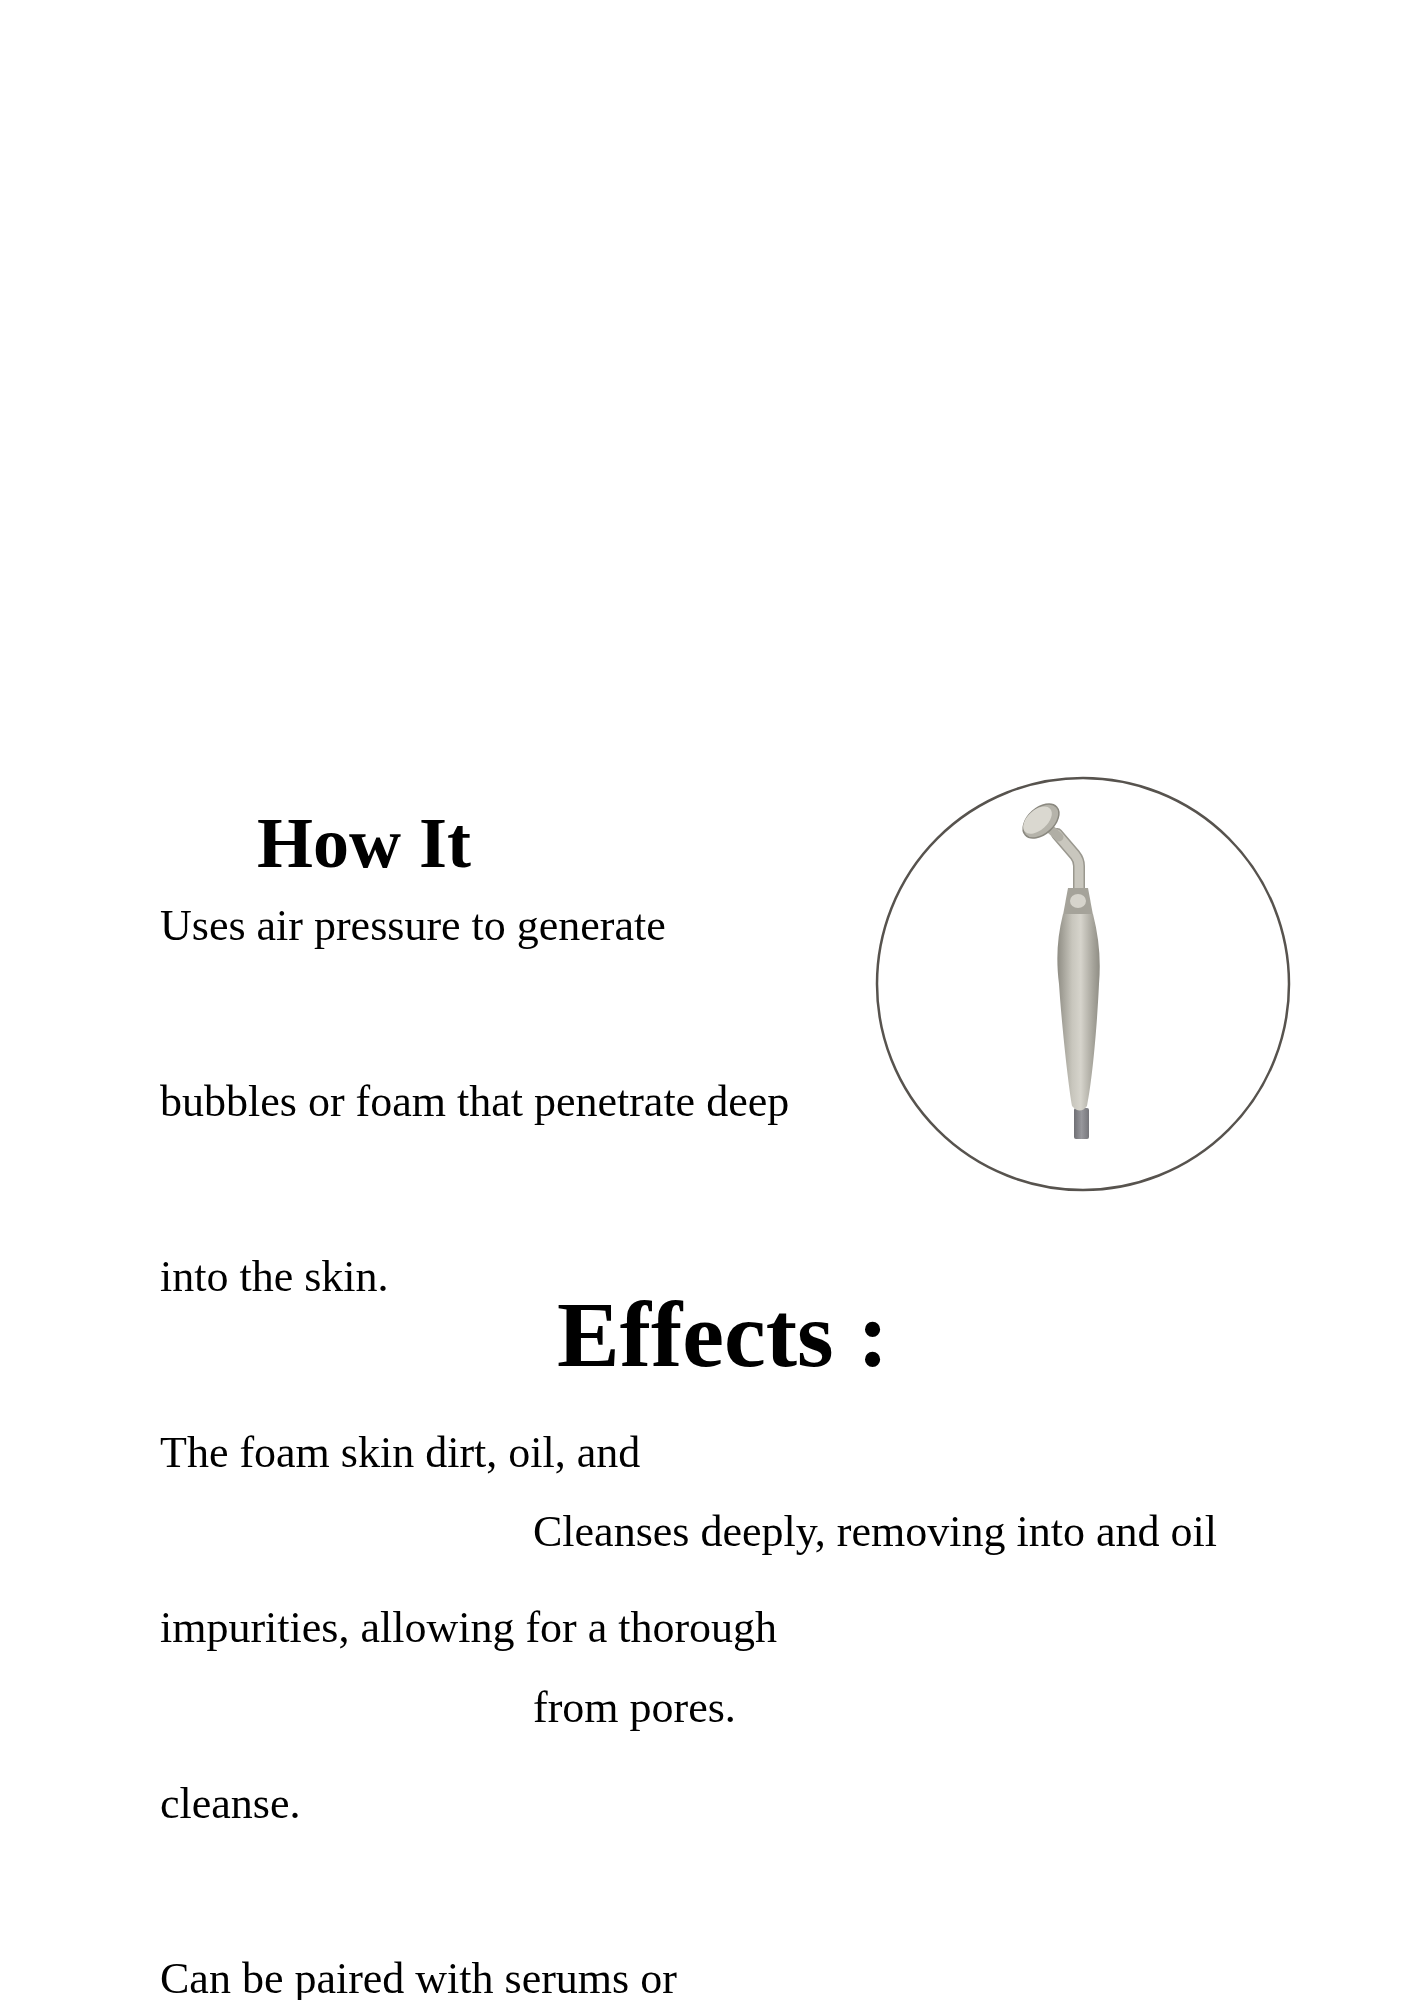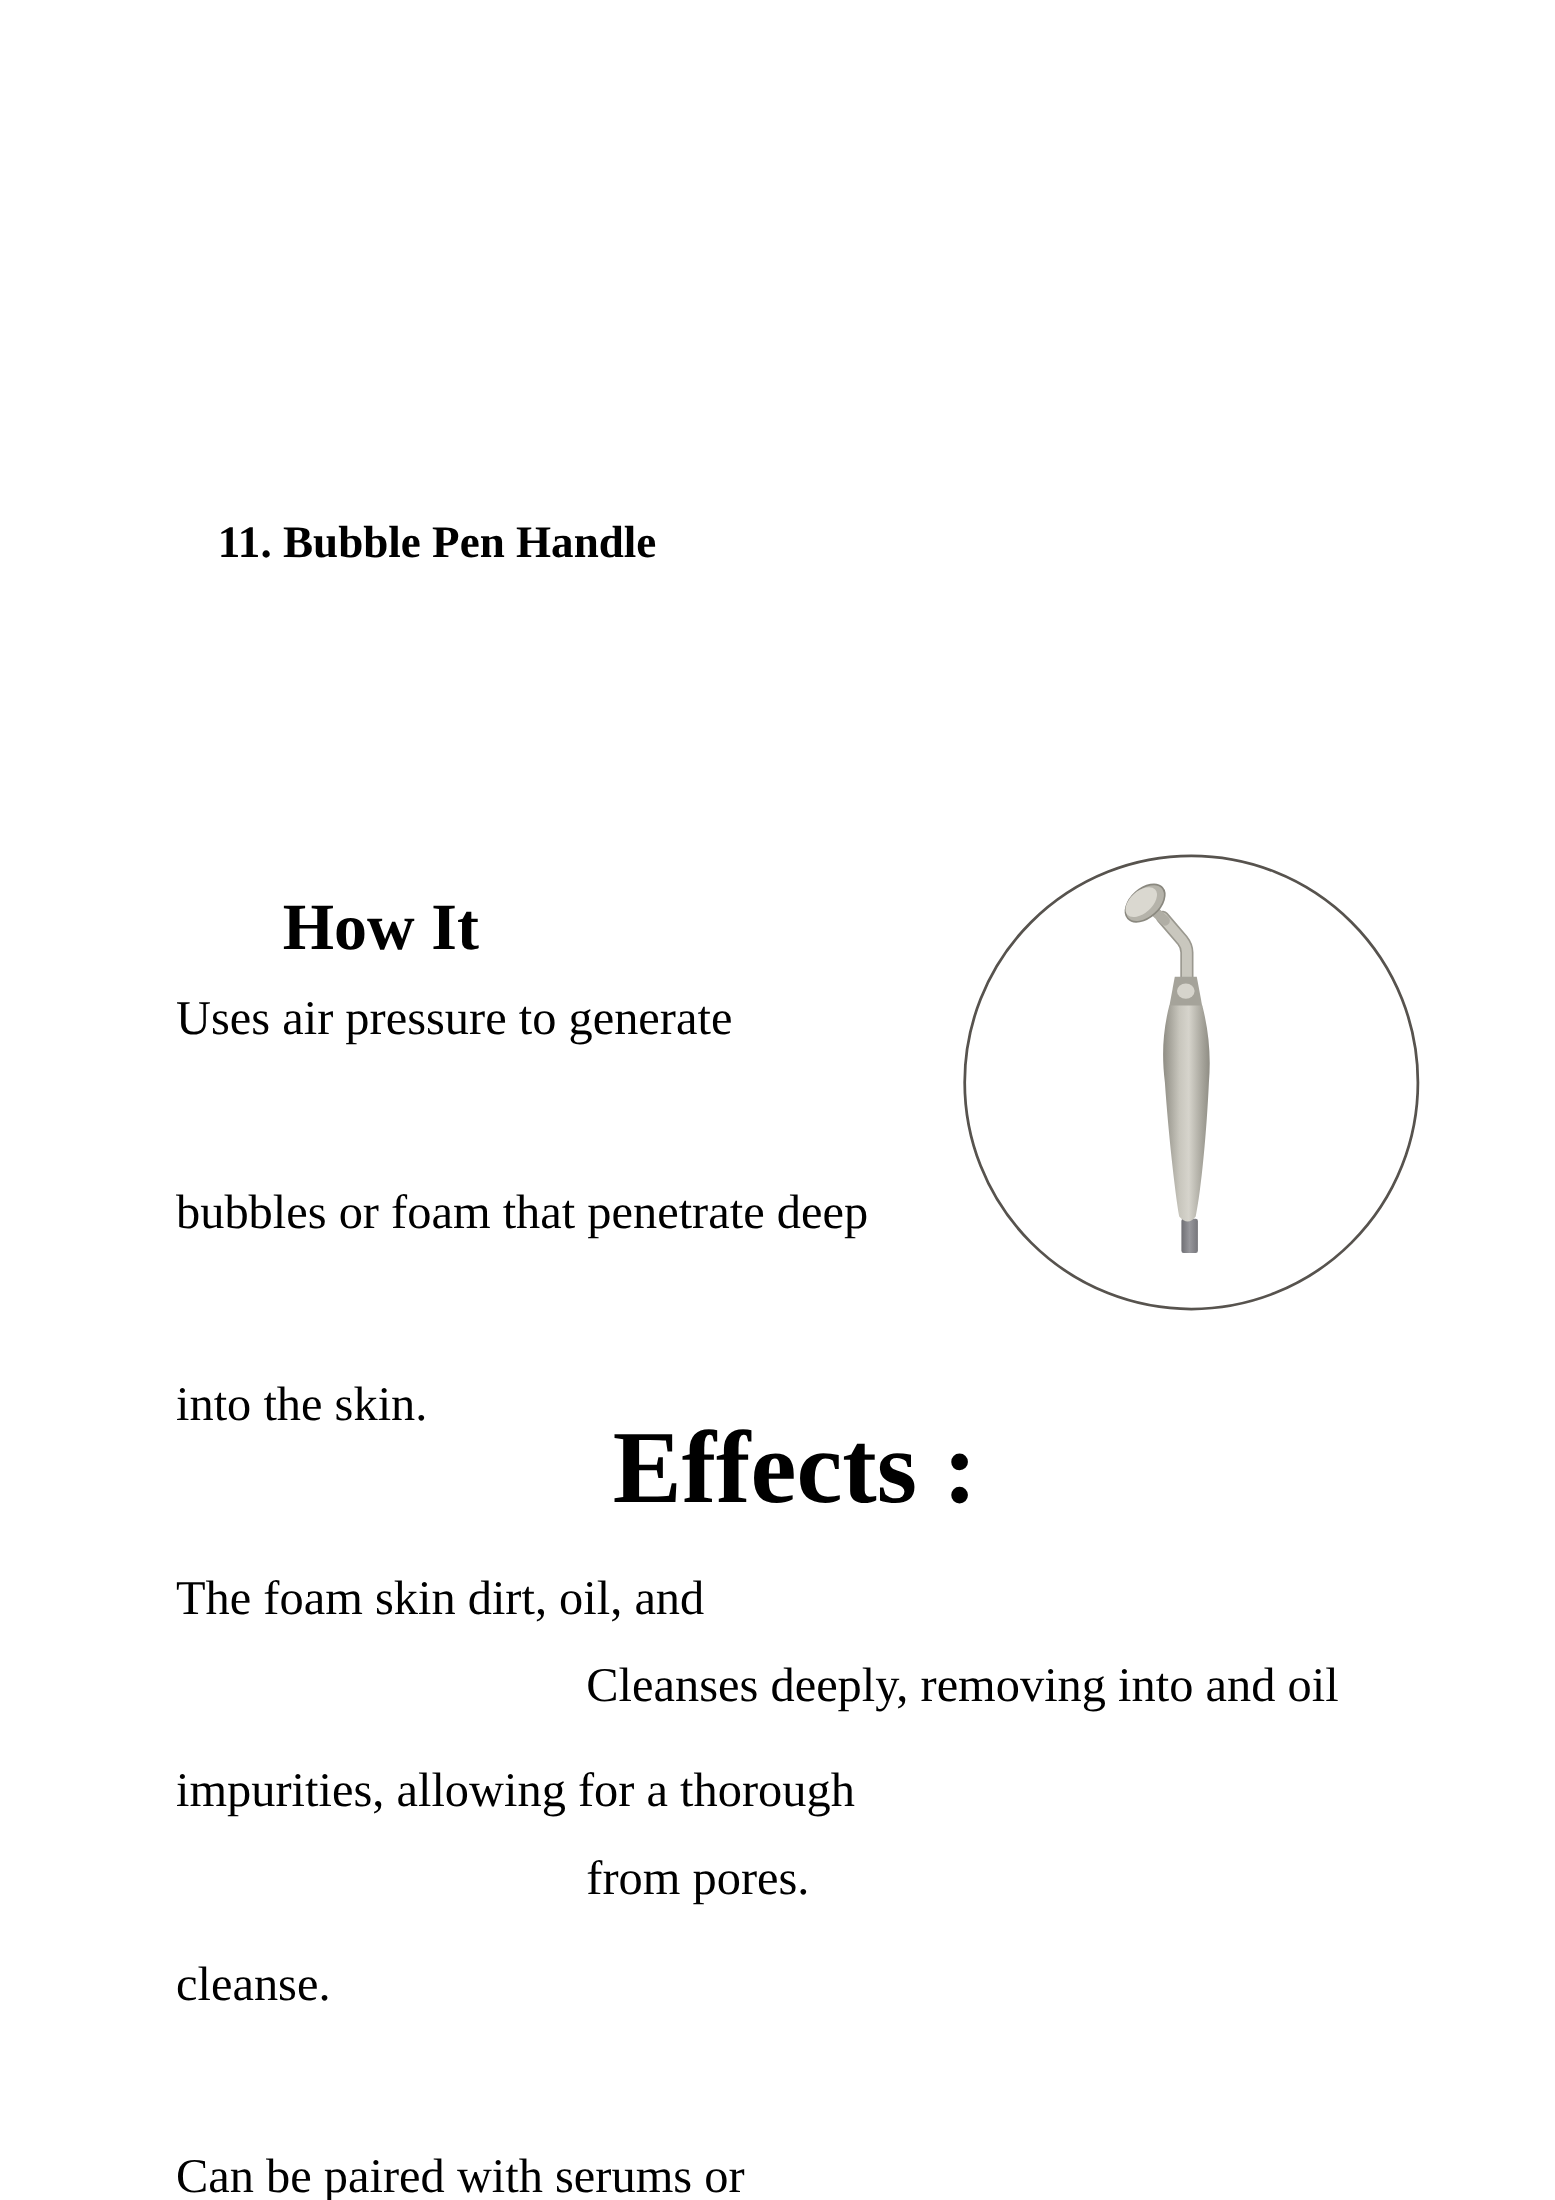--- a/index.html
+++ b/index.html
@@ -20,21 +20,21 @@
     line-height:1;
     white-space:pre;
   }
   .big-heading {
     position:absolute;
     font-weight:bold;
     white-space:pre;
   }
   .hiw-heading {
     left:257px; top:528px;
-    font-size:60px;
+    font-size:72px;
     line-height:126px;
   }
   .effects-heading {
     left:557px; top:1271px;
     font-size:94px;
     line-height:1;
     margin-top:16px;
   }
   .body-para {
     position:absolute;
@@ -48,21 +48,20 @@
     position:absolute;
     left:875px; top:776px;
     width:416px; height:416px;
   }
 </style>
 </head>
 <body>
 
 <div class="page">
 
-  <div class="section-title">11. Bubble Pen Handle</div>
 
   <div class="big-heading hiw-heading">
     <div>How It</div>
   </div>
 
   <div class="body-para hiw-para">
     <div>Uses air pressure to generate</div>
     <div>bubbles or foam that penetrate deep</div>
     <div>into the skin.</div>
     <div>The foam skin dirt, oil, and</div>

